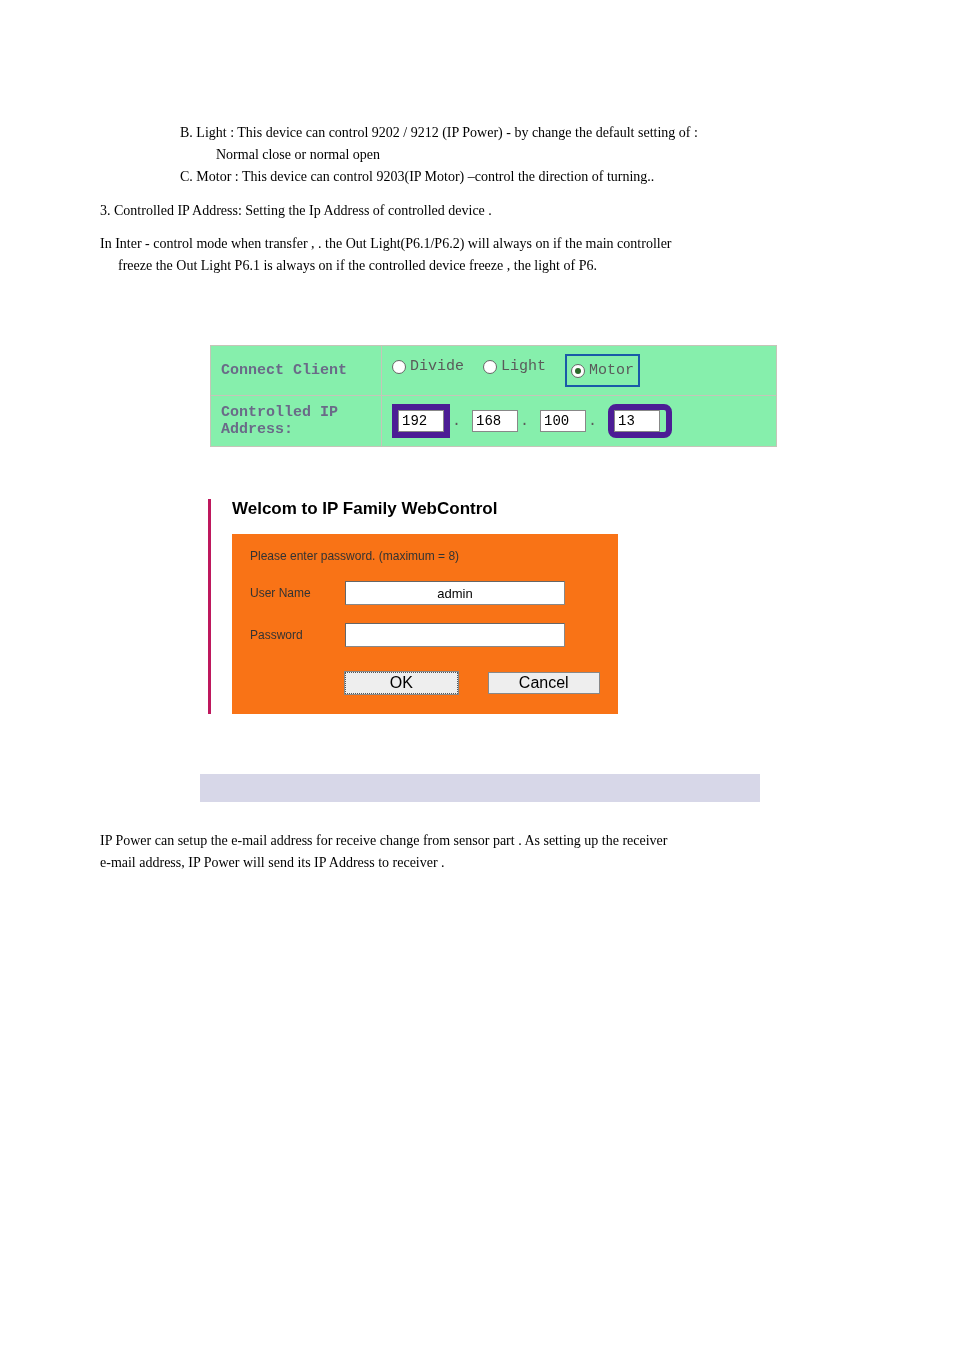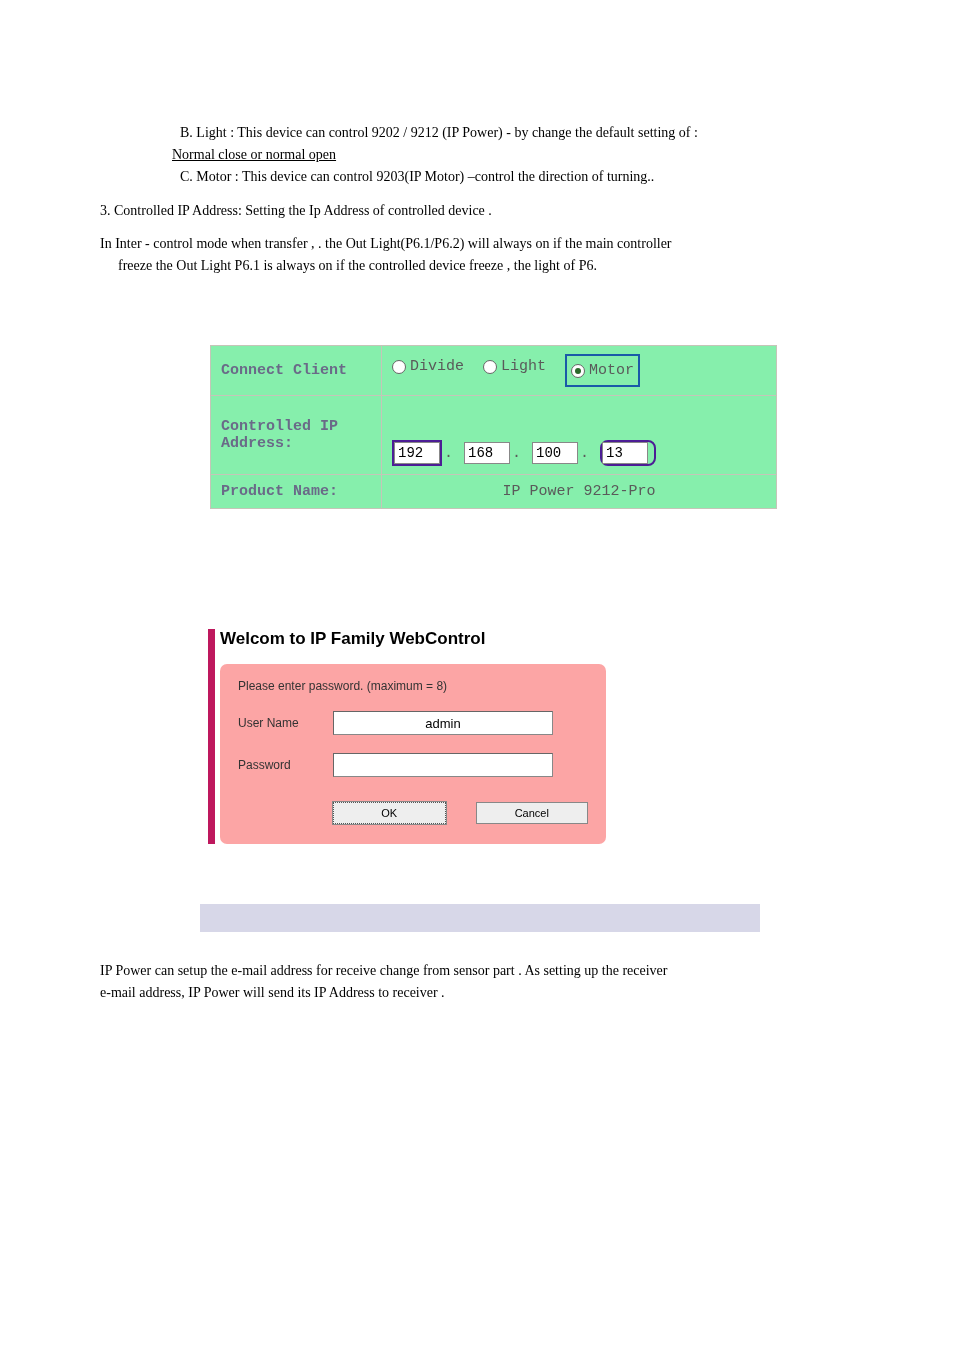--- a/index.html
+++ b/index.html
@@ -10,21 +10,21 @@
       padding: 120px 100px;
       width: 954px;
       box-sizing: border-box;
       color: #000;
     }
     p {
       margin: 4px 0;
       line-height: 1.3;
     }
     .indent-1 { margin-left: 80px; }
-    .indent-2 { margin-left: 72px; text-decoration: underline; }
+    .indent-2 { margin-left: 116px; }
     .para { margin-top: 15px; }
     .sub-indent { margin-left: 18px; }
     
     
     .connect-table {
       width: 567px;
       margin: 70px 0 0 110px;
       border-collapse: collapse;
       background: #86efac;
       border: 1px solid #c5c5b8;
@@ -75,55 +75,53 @@
       width: 38px;
       background: #fff;
       border: 1px solid #888;
       padding: 2px 3px;
       font-family: "Courier New", monospace;
       font-size: 14px;
       text-align: left;
     }
     .ip-border {
       display: inline-block;
-      border: 2px solid #4c1d95;
-      margin-top: 36px;
+      border: 6px solid #4c1d95;
     }
     .ip-border.last {
       padding-right: 6px;
       border-radius: 8px;
     }
     .ip-border.last .ip-octet { margin-right: 0; }
     .dot { margin: 0 2px; }
     .product-name-val {
       text-align: center;
       font-weight: normal;
     }
 
     
     .welcom-wrap {
-      margin: 120px 0 0 108px;
-      border-left: 7px solid #be185d;
-      padding-left: 5px;
+      margin: 52px 0 0 108px;
+      border-left: 3px solid #be185d;
+      padding-left: 21px;
     }
     .welcom-title {
       font-family: Verdana, sans-serif;
       font-size: 17px;
       font-weight: bold;
       color: #000;
       margin-bottom: 15px;
     }
     .login-panel {
       width: 350px;
-      background: #fca5a5;
+      background: #f97316;
       padding: 15px 18px 20px 18px;
       font-family: Verdana, Arial, sans-serif;
       font-size: 12px;
       color: #333;
-      border-radius: 7px;
     }
     .login-row {
       display: flex;
       align-items: center;
       margin-top: 18px;
     }
     .login-label { width: 95px; }
     .login-input {
       width: 210px;
       border: 1px solid #888;
@@ -141,21 +139,21 @@
       margin-left: 95px;
       display: flex;
       gap: 30px;
     }
     .btn {
       width: 114px;
       height: 22px;
       background: #eee;
       border: 1px solid #888;
       font-family: Arial, sans-serif;
-      font-size: 11px;
+      font-size: 16px;
       cursor: pointer;
     }
     .btn.ok {
       border: 1px dotted #555;
       outline: 1px solid #888;
     }
 
     .empty-bar {
       width: 560px;
       height: 28px;
@@ -203,24 +201,20 @@
     <td class="value-cell">
       <span class="ip-border">
         <input class="ip-octet" value="192" style="">
       </span><span class="dot">.</span>
       <input class="ip-octet" value="168" style=""><span class="dot">.</span>
       <input class="ip-octet" value="100" style=""><span class="dot">.</span>
       <span class="ip-border last">
         <input class="ip-octet" value="13" style="">
       </span>
     </td>
-  </tr>
-  <tr>
-    <td class="label-cell">Product Name:</td>
-    <td class="value-cell product-name-val">IP Power 9212-Pro</td>
   </tr>
 </tbody>
   </table>
 
 <div class="welcom-wrap">
   <div class="welcom-title">Welcom to IP Family WebControl</div>
   <div class="login-panel">
     <div>Please enter password. (maximum = 8)</div>
     <div class="login-row">
       <span class="login-label">User Name</span>

